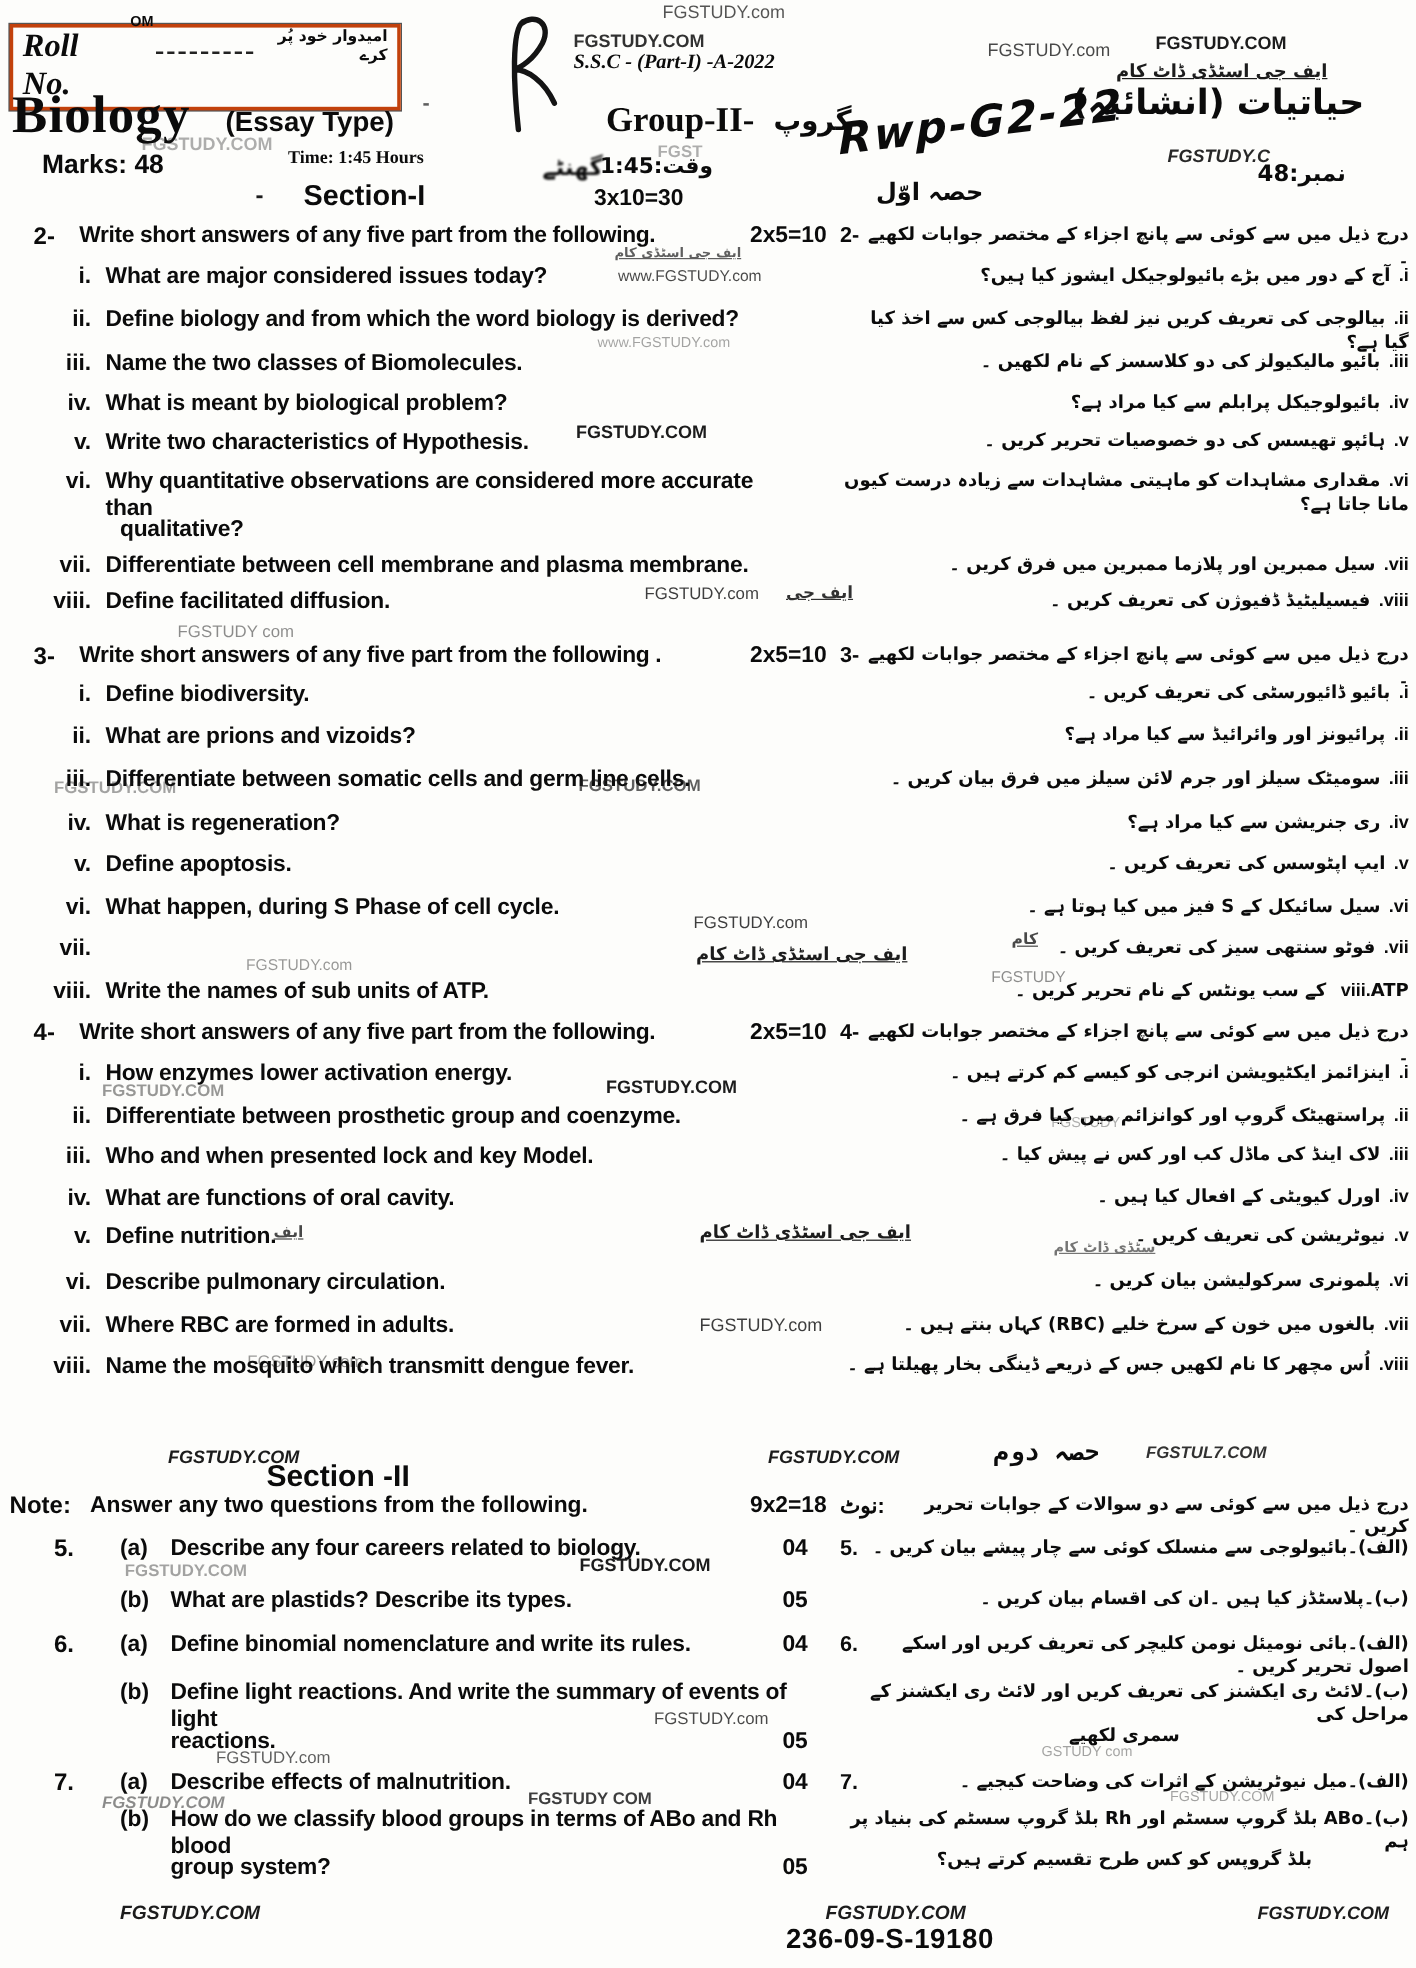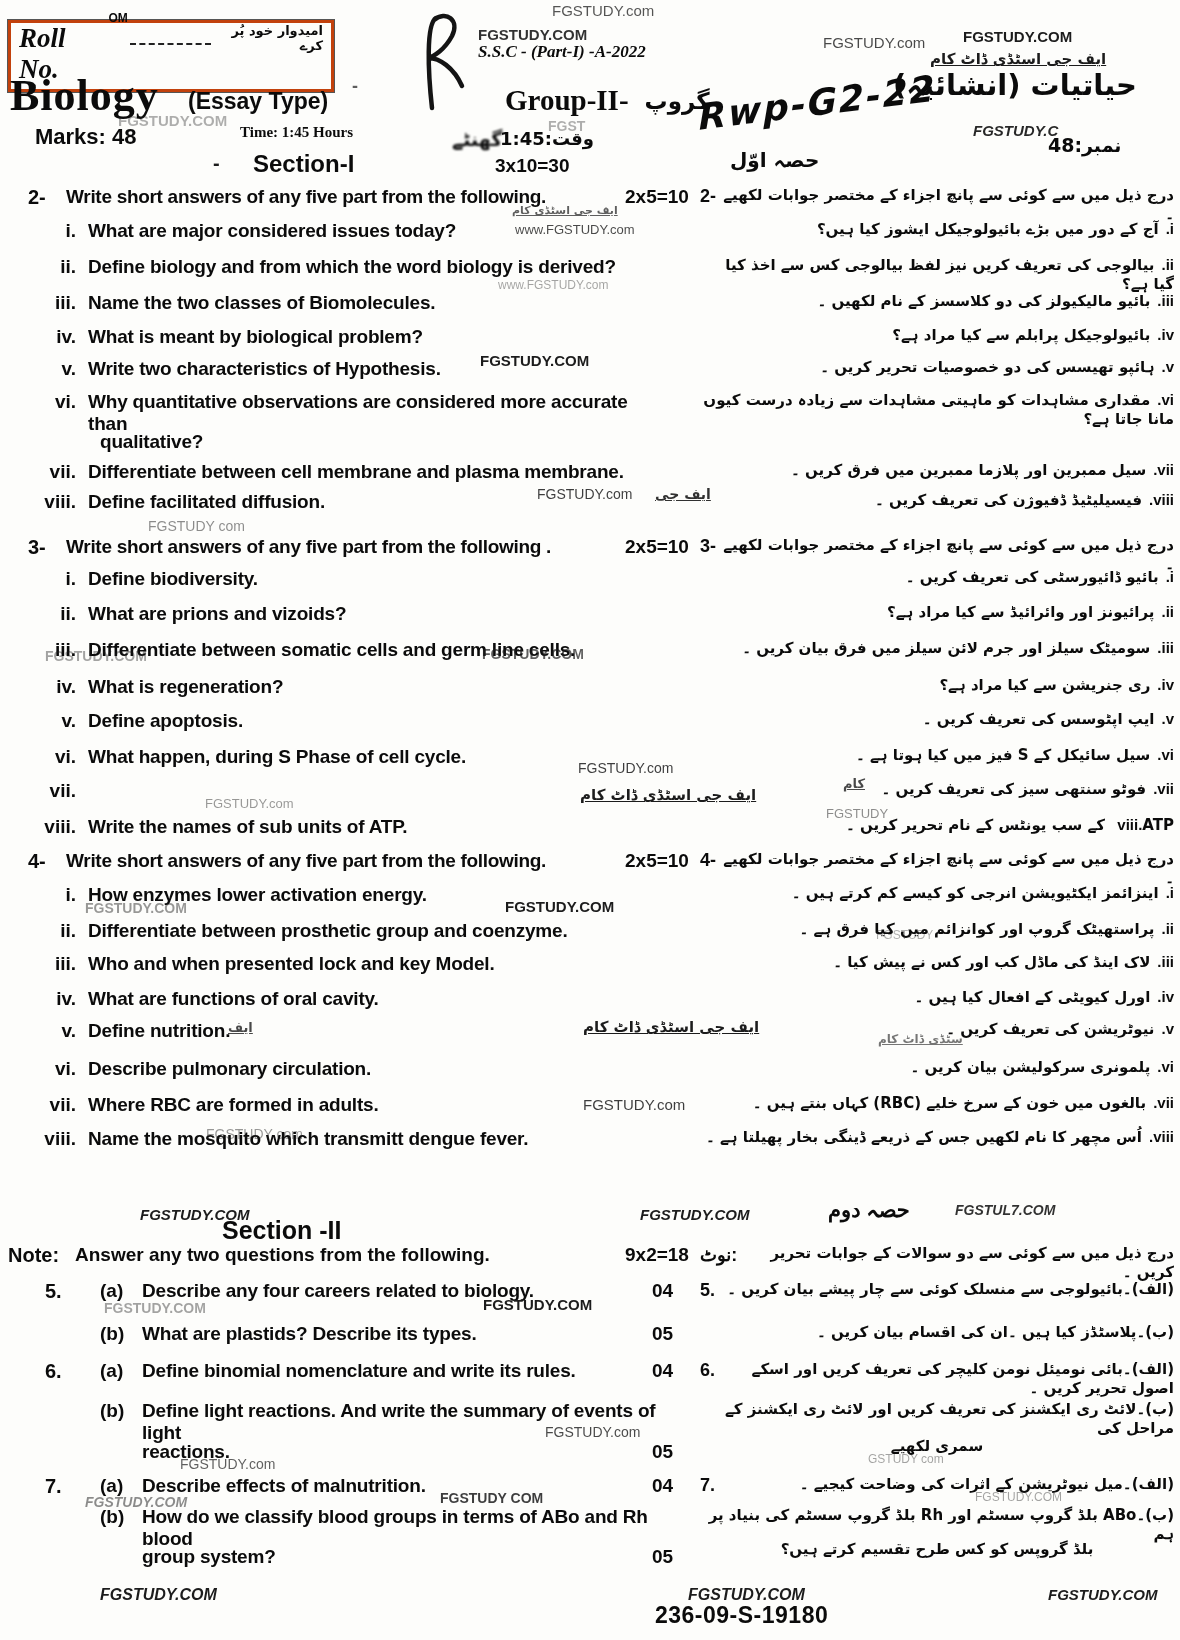--- a/index.html
+++ b/index.html
@@ -60,21 +60,21 @@
   .time-blur{position:absolute;left:452px;top:128px;font-family:"DejaVu Sans",sans-serif;
              font-size:19px;font-weight:800;filter:blur(1px);}
   .time-ur{position:absolute;left:500px;top:128px;direction:rtl;
            font-family:"DejaVu Sans",sans-serif;font-size:18px;font-weight:800;}
   .sec1-title{position:absolute;left:253px;top:150px;font-size:24px;font-weight:800;}
   .sec1-total{position:absolute;left:495px;top:155px;font-size:19px;font-weight:800;}
   .sec1-ur{position:absolute;left:730px;top:148px;direction:rtl;
            font-family:"DejaVu Sans",sans-serif;font-size:20px;font-weight:800;}
   .sec2-title{position:absolute;left:222px;top:1216px;font-size:25px;font-weight:800;}
   .sec2-ur{position:absolute;left:828px;top:1198px;direction:rtl;
-           font-family:Liberation Sans, sans-serif;font-size:21px;font-weight:800;}
+           font-family:Liberation Mono, monospace;font-size:21px;font-weight:800;}
   .note-label{position:absolute;left:8px;width:60px;font-size:20px;font-weight:800;}
   .note-tx{position:absolute;left:75px;width:545px;font-size:19px;font-weight:800;}
   .footer-code{position:absolute;left:655px;top:1602px;font-size:23px;font-weight:800;letter-spacing:.5px;}
   
   .wm{position:absolute;white-space:nowrap;font-size:14px;color:#1c1c1c;}
   .wm.b{font-weight:800;}
   .wm.bi{font-weight:800;font-style:italic;}
   .wm.urdu{font-family:"DejaVu Sans",sans-serif;font-weight:700;direction:rtl;text-decoration:underline;}
 </style>
 </head>

